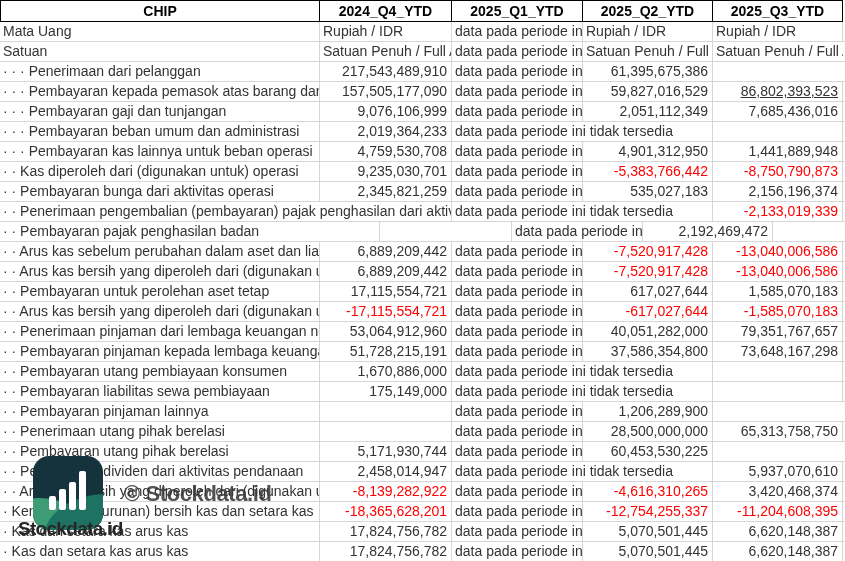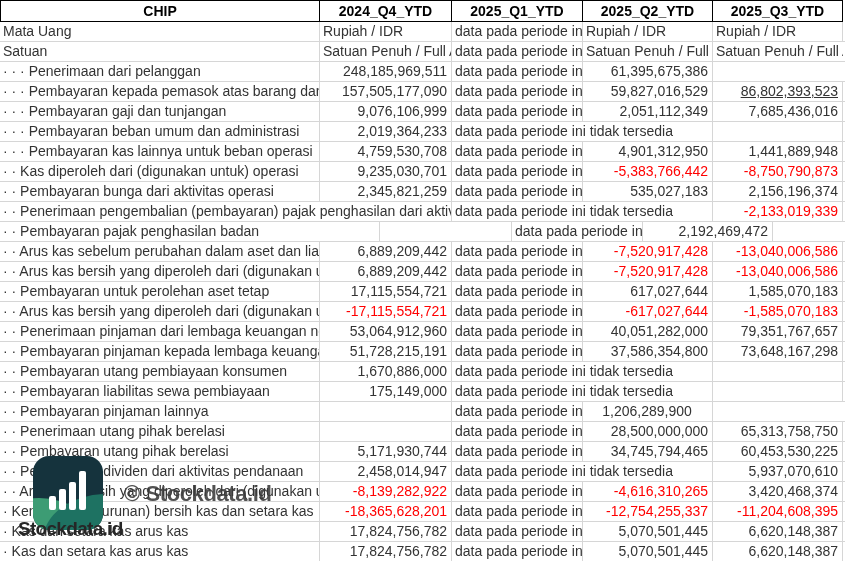--- a/index.html
+++ b/index.html
@@ -59,21 +59,21 @@
         </div>
         <div class="row">
           <div class="cell txt" style="width: 320px;">Satuan</div>
           <div class="cell txt" style="width: 132px;">Satuan Penuh / Full Amount</div>
           <div class="cell txt" style="width: 131px;">data pada periode ini tidak tersedia</div>
           <div class="cell txt" style="width: 130px;">Satuan Penuh / Full Amount</div>
           <div class="cell txt nb" style="width: 130px;">Satuan Penuh / Full Amount</div>
         </div>
         <div class="row">
           <div class="cell txt" style="width: 320px;">· · · Penerimaan dari pelanggan</div>
-          <div class="cell num" style="width: 132px;">248,185,969,511</div>
+          <div class="cell num" style="width: 132px;">217,543,489,910</div>
           <div class="cell txt" style="width: 131px;">data pada periode ini tidak tersedia</div>
           <div class="cell num" style="width: 130px;">61,395,675,386</div>
         </div>
         <div class="row">
           <div class="cell txt" style="width: 320px;">· · · Pembayaran kepada pemasok atas barang dan jasa</div>
           <div class="cell num" style="width: 132px;">157,505,177,090</div>
           <div class="cell txt" style="width: 131px;">data pada periode ini tidak tersedia</div>
           <div class="cell num" style="width: 130px;">59,827,016,529</div>
           <div class="cell num" style="width: 130px; text-decoration: underline;">86,802,393,523</div>
         </div>
@@ -174,34 +174,33 @@
         <div class="row">
           <div class="cell txt" style="width: 320px;">· · Pembayaran liabilitas sewa pembiayaan</div>
           <div class="cell num" style="width: 132px;">175,149,000</div>
           <div class="cell txt" style="width: 261px;">data pada periode ini tidak tersedia</div>
           <div class="cell num" style="width: 130px;"></div>
         </div>
         <div class="row">
           <div class="cell txt" style="width: 320px;">· · Pembayaran pinjaman lainnya</div>
           <div class="cell num" style="width: 132px;"></div>
           <div class="cell txt" style="width: 131px;">data pada periode ini tidak tersedia</div>
-          <div class="cell num" style="width: 130px; text-align: center;">1,206,289,900</div>
+          <div class="cell num" style="width: 130px;">1,206,289,900</div>
         </div>
         <div class="row">
           <div class="cell txt" style="width: 320px;">· · Penerimaan utang pihak berelasi</div>
           <div class="cell num" style="width: 132px;"></div>
           <div class="cell txt" style="width: 131px;">data pada periode ini tidak tersedia</div>
           <div class="cell num" style="width: 130px;">28,500,000,000</div>
           <div class="cell num" style="width: 130px;">65,313,758,750</div>
         </div>
         <div class="row">
           <div class="cell txt" style="width: 320px;">· · Pembayaran utang pihak berelasi</div>
           <div class="cell num" style="width: 132px;">5,171,930,744</div>
           <div class="cell txt" style="width: 131px;">data pada periode ini tidak tersedia</div>
-          <div class="cell num" style="width: 130px;">34,745,794,465</div>
           <div class="cell num" style="width: 130px;">60,453,530,225</div>
         </div>
         <div class="row">
           <div class="cell txt" style="width: 320px;">· · Pembayaran dividen dari aktivitas pendanaan</div>
           <div class="cell num" style="width: 132px;">2,458,014,947</div>
           <div class="cell txt" style="width: 261px;">data pada periode ini tidak tersedia</div>
           <div class="cell num" style="width: 130px;">5,937,070,610</div>
         </div>
         <div class="row">
           <div class="cell txt" style="width: 320px;">· · Arus kas bersih yang diperoleh dari (digunakan untuk) aktivitas pendanaan</div>

